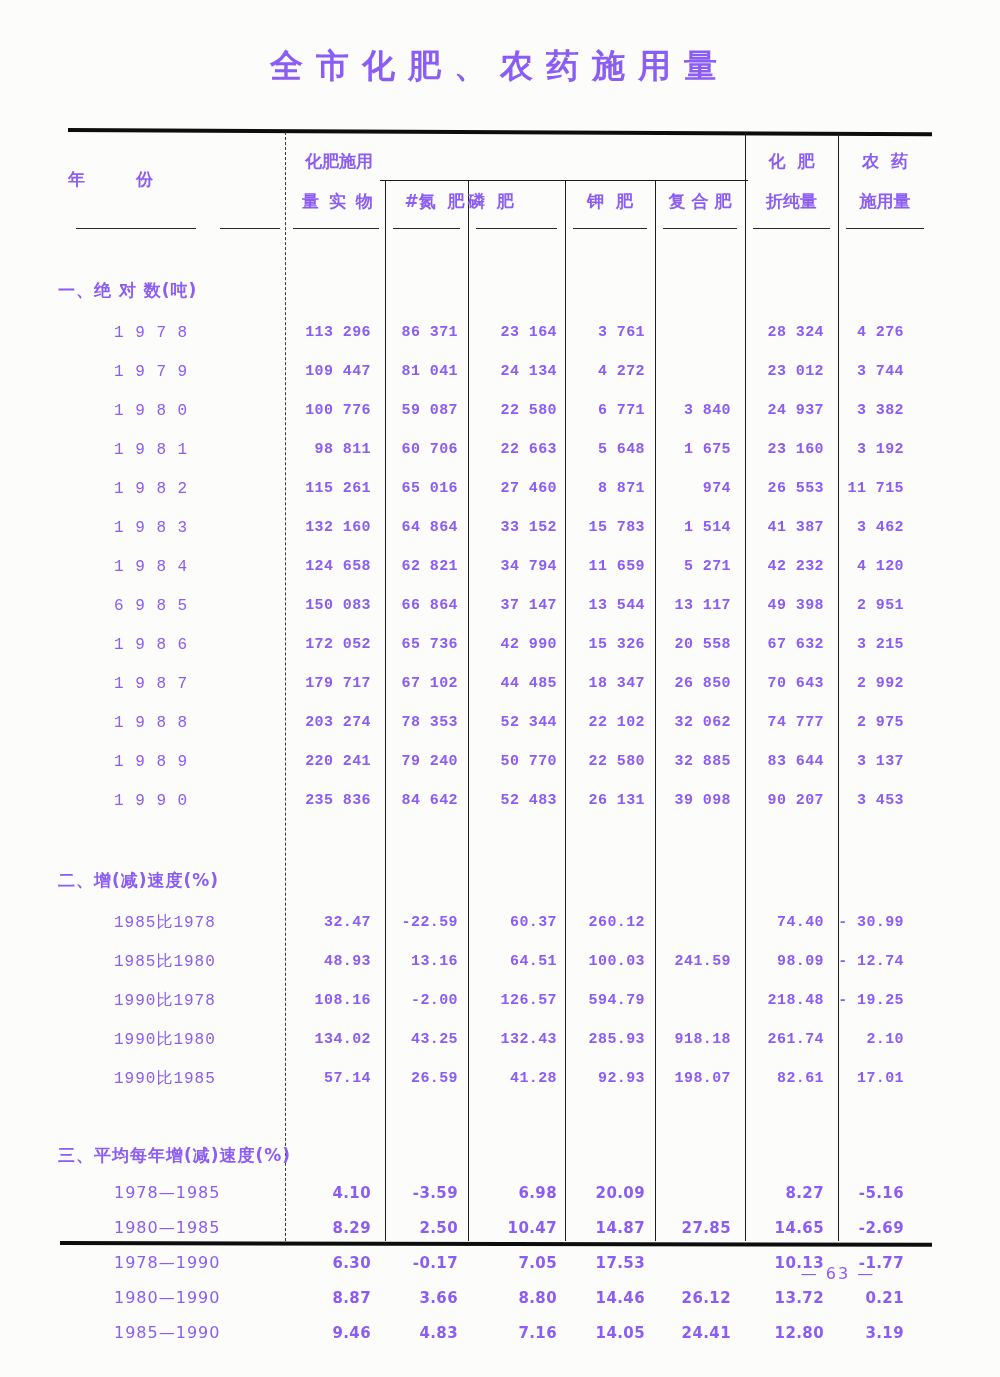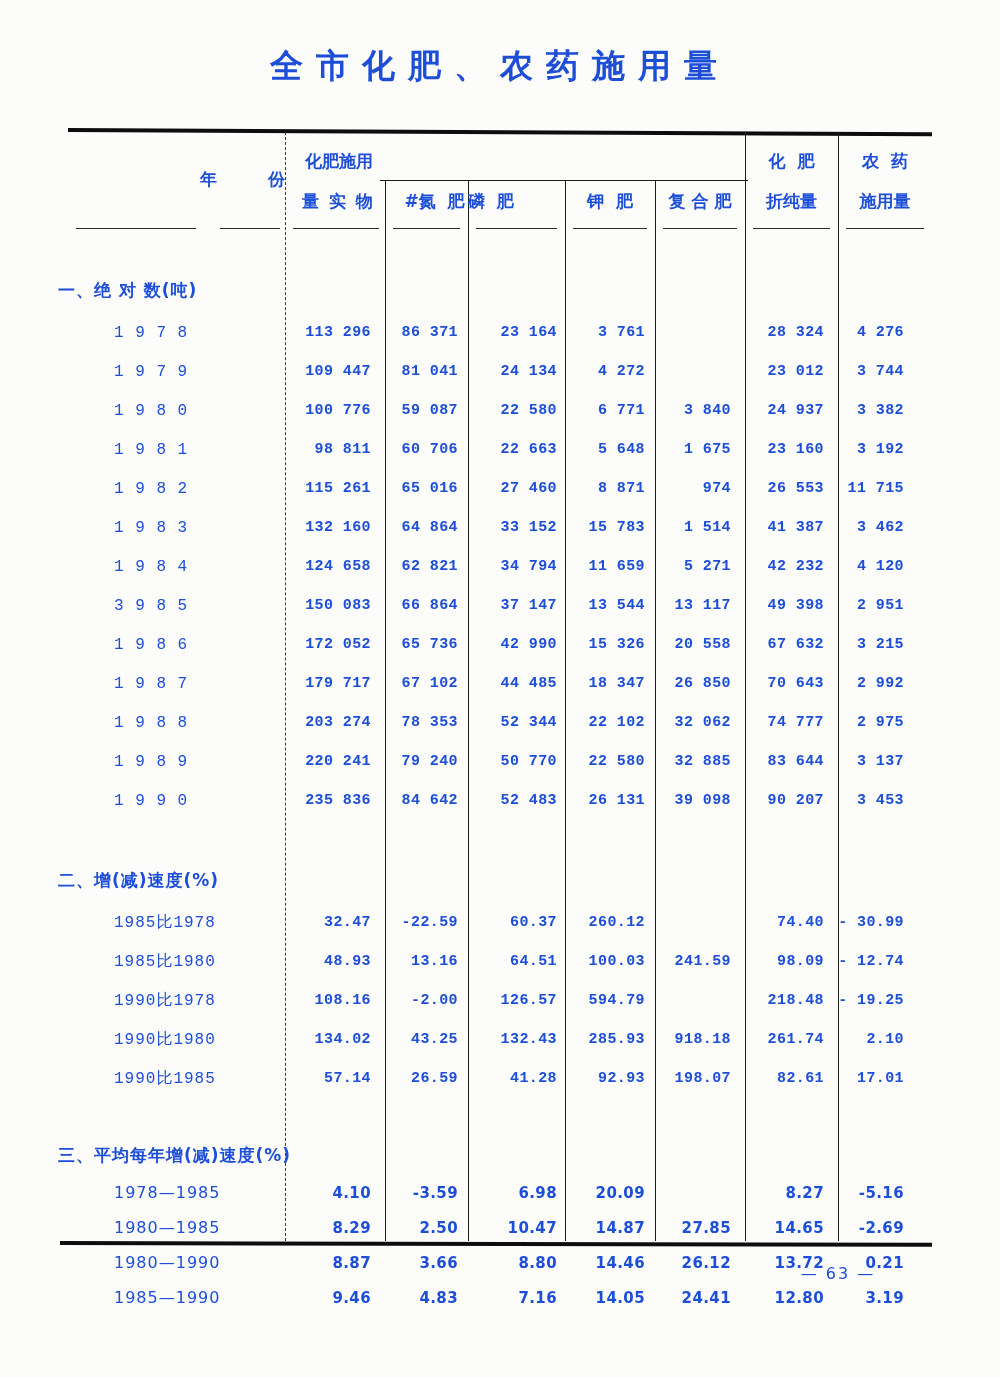--- a/index.html
+++ b/index.html
@@ -1,18 +1,18 @@
 <!DOCTYPE html>
 <html><head>
 <meta charset="utf-8">
 <style>
   html,body { margin:0; padding:0; }
   .page {
     position:relative; width:1000px; height:1377px;
-    background:#fcfcfa; color:#1d4ed8;
+    background:#fcfcfa; color:#8b5cf6;
     font-family:"DejaVu Sans","Liberation Sans",sans-serif;
     overflow:hidden;
   }
   .title {
     position:absolute; top:44px; left:0; width:100%;
     text-align:center; font-size:33px; font-weight:bold;
     letter-spacing:13px; white-space:pre;
   }
   .table-area { position:absolute; left:58px; top:128px; width:874px; height:1125px; }
   .rule-top {
@@ -23,21 +23,21 @@
     position:absolute; left:2px; top:1113px; width:872px; height:4px;
     background:#0d0d0d; transform:rotate(0.12deg); transform-origin:left center;
   }
   .vline { position:absolute; width:0; top:4px; height:1109px; border-left:1px solid #1c1c1c; }
   .vline.partial { top:52px; height:1061px; }
   .vline.dashed { border-left:1px dashed #3a3a3a; }
   .spanner { position:absolute; left:322px; top:52px; width:368px; height:0; border-top:1px solid #1c1c1c; }
   .hseg { position:absolute; top:100px; height:0; border-top:1px solid #2a2a2a; }
 
   .hcell { position:absolute; font-size:17px; font-weight:600; white-space:pre; }
-  .h-year  { left:10px;  top:40px; width:217px; text-align:right; }
+  .h-year  { left:10px;  top:40px; width:217px; text-align:left; }
   .h-grp1  { left:247px; top:22px; }
   .h-grp2  { left:244px; top:62px; letter-spacing:2px; }
   .h-n     { left:335px; top:62px; width:83px; text-align:center; }
   .h-p     { left:410px; top:62px; width:97px; text-align:left; }
   .h-k     { left:507px; top:62px; width:90px; text-align:center; }
   .h-c     { left:597px; top:62px; width:90px; text-align:center; }
   .h-pure1 { left:687px; top:22px; width:93px; text-align:center; }
   .h-pure2 { left:687px; top:62px; width:93px; text-align:center; }
   .h-pest1 { left:780px; top:22px; width:94px; text-align:center; }
   .h-pest2 { left:780px; top:62px; width:94px; text-align:center; }
@@ -182,21 +182,21 @@
           <div class="cell label">1 9 8 4</div>
           <div class="cell val c0">124 658</div>
           <div class="cell val c1">62 821</div>
           <div class="cell val c2">34 794</div>
           <div class="cell val c3">11 659</div>
           <div class="cell val c4">5 271</div>
           <div class="cell val c5">42 232</div>
           <div class="cell val c6">4 120</div>
         </div>
         <div class="trow trow-s0">
-          <div class="cell label">3 9 8 5</div>
+          <div class="cell label">6 9 8 5</div>
           <div class="cell val c0">150 083</div>
           <div class="cell val c1">66 864</div>
           <div class="cell val c2">37 147</div>
           <div class="cell val c3">13 544</div>
           <div class="cell val c4">13 117</div>
           <div class="cell val c5">49 398</div>
           <div class="cell val c6">2 951</div>
         </div>
         <div class="trow trow-s0">
           <div class="cell label">1 9 8 6</div>
@@ -314,20 +314,30 @@
           <div class="cell label">1980—1985</div>
           <div class="cell val c0">8.29</div>
           <div class="cell val c1">2.50</div>
           <div class="cell val c2">10.47</div>
           <div class="cell val c3">14.87</div>
           <div class="cell val c4">27.85</div>
           <div class="cell val c5">14.65</div>
           <div class="cell val c6">-2.69</div>
         </div>
         <div class="trow trow-s2">
+          <div class="cell label">1978—1990</div>
+          <div class="cell val c0">6.30</div>
+          <div class="cell val c1">-0.17</div>
+          <div class="cell val c2">7.05</div>
+          <div class="cell val c3">17.53</div>
+          <div class="cell val c4"></div>
+          <div class="cell val c5">10.13</div>
+          <div class="cell val c6">-1.77</div>
+        </div>
+        <div class="trow trow-s2">
           <div class="cell label">1980—1990</div>
           <div class="cell val c0">8.87</div>
           <div class="cell val c1">3.66</div>
           <div class="cell val c2">8.80</div>
           <div class="cell val c3">14.46</div>
           <div class="cell val c4">26.12</div>
           <div class="cell val c5">13.72</div>
           <div class="cell val c6">0.21</div>
         </div>
         <div class="trow trow-s2">

